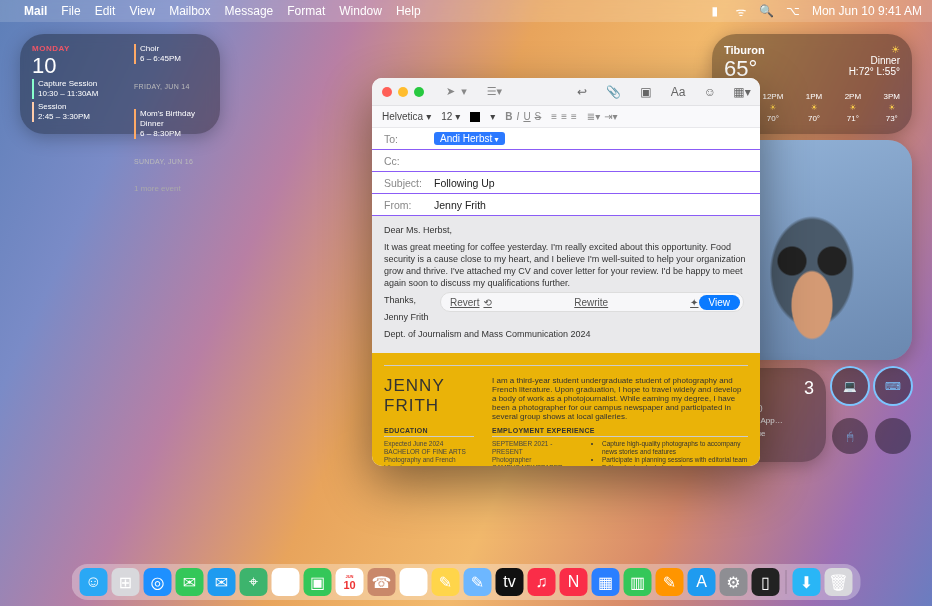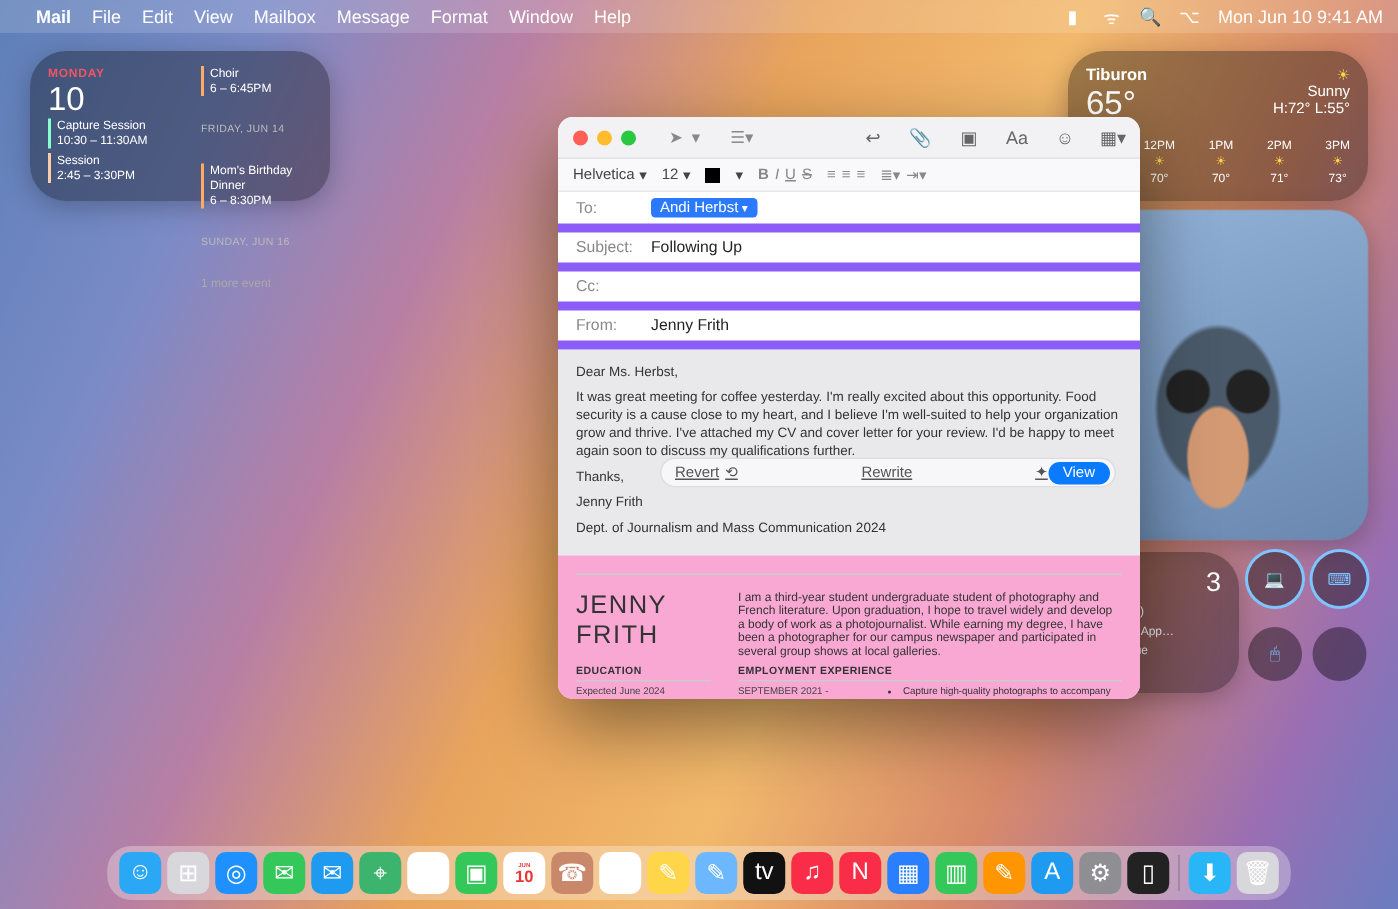--- a/index.html
+++ b/index.html
@@ -65,29 +65,29 @@
 .titlebar{ height:28px; background:#f2f2f4; display:flex; align-items:center; padding:0 10px; gap:6px; border-bottom:1px solid #e2e2e5;}
 .traffic{ display:flex; gap:6px;}
 .dot{ width:10px; height:10px; border-radius:50%;}
 .dot.r{background:#ff5f57;} .dot.y{background:#ffbd2e;} .dot.g{background:#28c940;}
 .tb-icons{ display:flex; gap:16px; margin-left:auto; color:#666;}
 .tb-icons .ic{ width:16px; height:14px; display:flex; align-items:center; justify-content:center; font-size:12px;}
 .fmt-bar{ height:22px; background:#f9f9fb; border-bottom:1px solid #e8e8eb; display:flex; align-items:center; gap:10px; padding:0 10px; font-size:10px; color:#444;}
 .fmt-bar .sel{ display:flex; align-items:center; gap:3px;}
 .fmt-bar .sw{ width:10px; height:10px; background:#000;}
 .fmt-bar .grp{ display:flex; gap:4px; color:#888;}
-.hdr-row{ display:flex; align-items:flex-end; gap:8px; padding:4px 12px; border-bottom:6px solid #8b5cf6; font-size:10.5px; min-height:22px;}
+.hdr-row{ display:flex; align-items:flex-end; gap:8px; padding:4px 12px; border-bottom:1px solid #8b5cf6; font-size:10.5px; min-height:22px;}
 .hdr-row .lbl{ width:42px; color:#888;}
 .pill{ background:#2b79ff; color:#fff; padding:1px 6px; border-radius:3px; font-size:10px;}
 .pill::after{ content:" ▾"; font-size:8px;}
 .ai-bar{ position:absolute; top:98px; left:68px; right:16px; height:20px; background:#f7f7f9; border:1px solid #ddd; border-radius:10px; display:flex; align-items:center; font-size:10px; padding:0 3px;}
 .ai-bar .sec{ flex:1; display:flex; align-items:center; justify-content:center; gap:4px; color:#555;text-decoration:underline;}
 .ai-bar .sec:first-child{ justify-content:flex-start; padding-left:6px;}
 .ai-bar .done{ background:#0a7aff; color:#fff; padding:2px 10px; border-radius:9px; font-size:10px;}
-.body-area{ flex:1; overflow:auto; background:#f9a8d4;}
+.body-area{ flex:1; overflow:auto; background:#eab308;}
 .sel-text{ background:#e9e9eb; padding:8px 12px; font-size:9px; line-height:12px; color:#333;}
 .sel-text p{ margin-bottom:5px;}
 .attachment{ margin:12px; border-top:1px solid #ccc; padding-top:10px; font-size:8px; color:#333;}
 .att-name{ font-size:17px; font-weight:300; letter-spacing:1px; margin-bottom:4px;}
 .att-cols{ display:flex; gap:18px;}
 .att-col{ flex:1;}
 .att-col h4{ font-size:7px; font-weight:700; letter-spacing:0.3px; margin:6px 0 3px; border-bottom:1px solid #ccc; padding-bottom:2px;}
 .att-col .line{ font-size:6.5px; line-height:8px; color:#444;}
 .att-exp ul{ list-style:disc; padding-left:10px; font-size:6.5px; line-height:8px;}
 
@@ -151,21 +151,21 @@
 </div>
 
 <div class="widget wx-widget">
   <div class="wx-top">
     <div>
       <div class="wx-loc">Tiburon</div>
       <div class="wx-temp">65°</div>
     </div>
     <div class="wx-cond">
       <div class="wx-sun">☀</div>
-      <div>Sunny</div>
+      <div>Dinner</div>
       <div>H:72° L:55°</div>
     </div>
   </div>
   <div class="wx-forecast">
     <div class="wx-hour">
         <span>Now</span>
         <span class="wx-sun">☀</span>
         <span>65°</span>
       </div>
     <div class="wx-hour">
@@ -246,25 +246,25 @@
       <span>≣▾</span>
       <span>⇥▾</span>
     </div>
   </div>
 
   <div class="hdr-row">
     <span class="lbl">To:</span>
     <span class="pill">Andi Herbst</span>
   </div>
   <div class="hdr-row">
+    <span class="lbl">Cc:</span>
+  </div>
+  <div class="hdr-row">
     <span class="lbl">Subject:</span>
     <span>Following Up</span>
-  </div>
-  <div class="hdr-row">
-    <span class="lbl">Cc:</span>
   </div>
   <div class="hdr-row" style="position:relative">
     <span class="lbl">From:</span>
     <span>Jenny Frith</span>
     <div class="ai-bar">
       <div class="sec">
         <span>Revert</span>
         <span>⟲</span>
       </div>
       <div class="sec">

